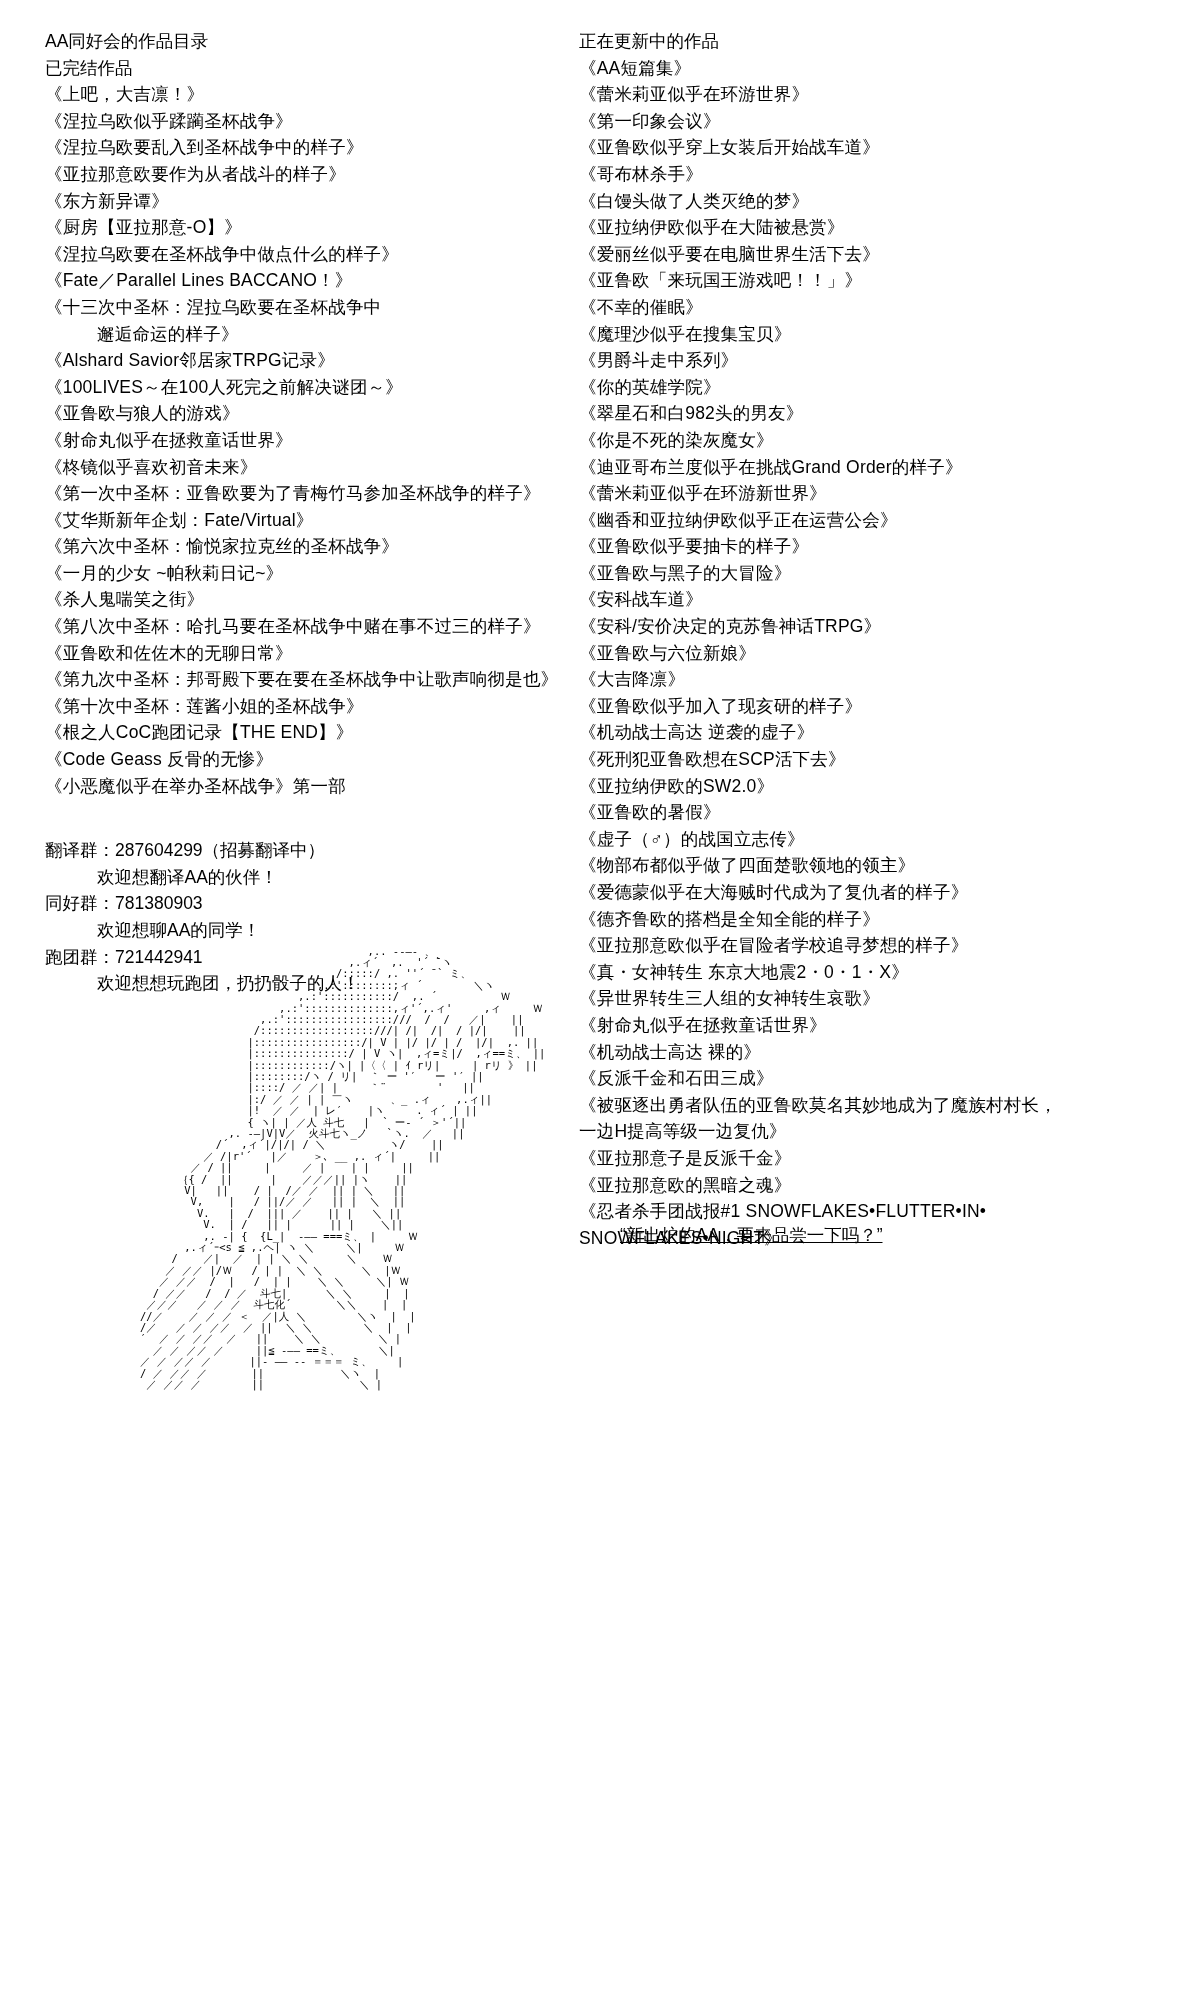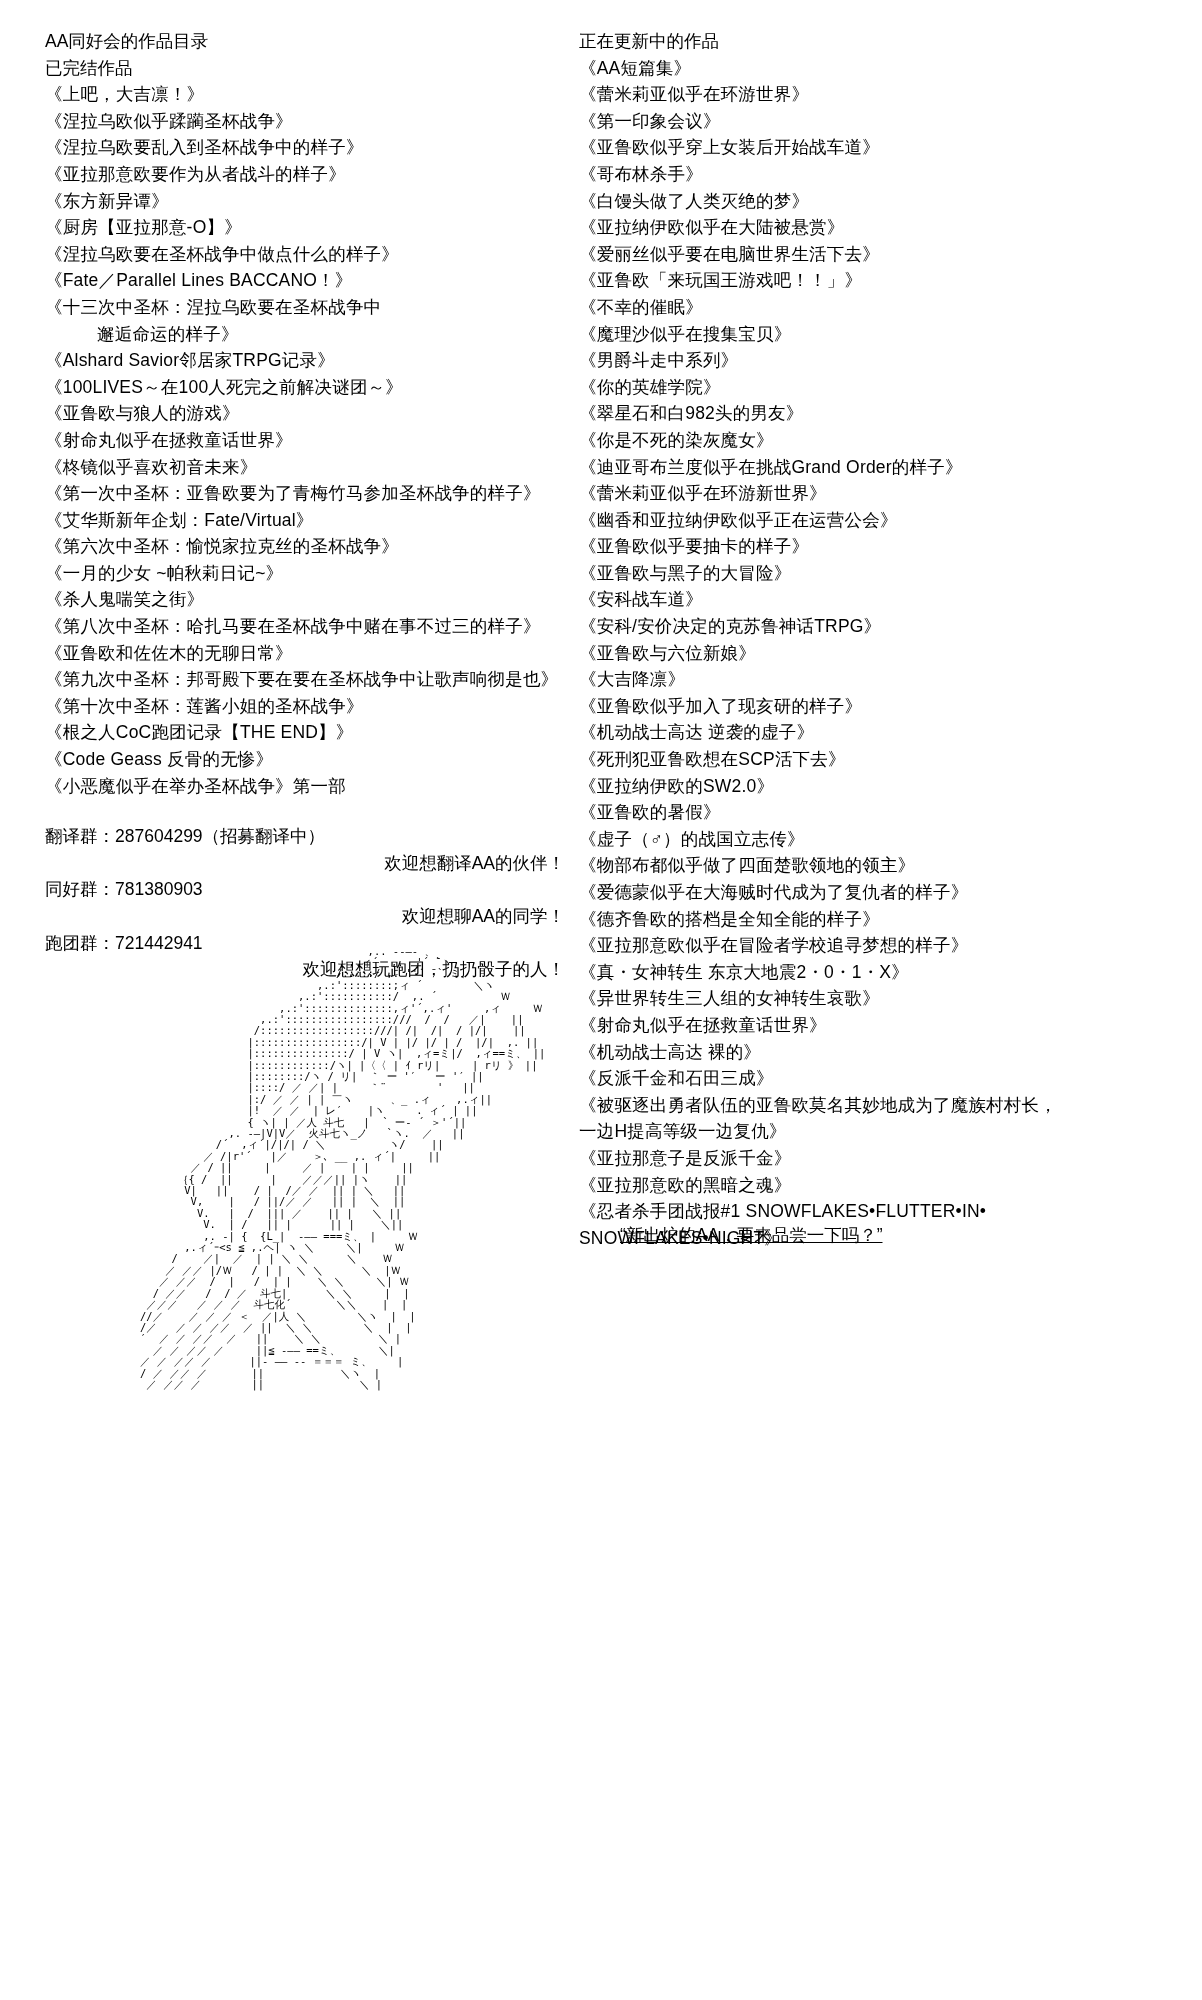--- a/index.html
+++ b/index.html
@@ -39,31 +39,30 @@
     letter-spacing: 0.2px;
   }
   .heading {
     font-size: 17.5px;
     line-height: 26.6px;
   }
   .indent2 {
     padding-left: 52px;
   }
   .contact-block {
-    margin-top: 24px;
+    margin-top: 38px;
   }
   .contact-line {
     font-size: 17.5px;
     line-height: 26.6px;
   }
   .contact-sub {
     font-size: 17.5px;
     line-height: 26.6px;
     padding-left: 52px;
-    text-align: right;
   }
   .quote {
     position: absolute;
     left: 620px;
     top: 1222px;
     font-size: 17.5px;
     line-height: 26px;
     text-decoration: underline;
   }
   .aa-art {

